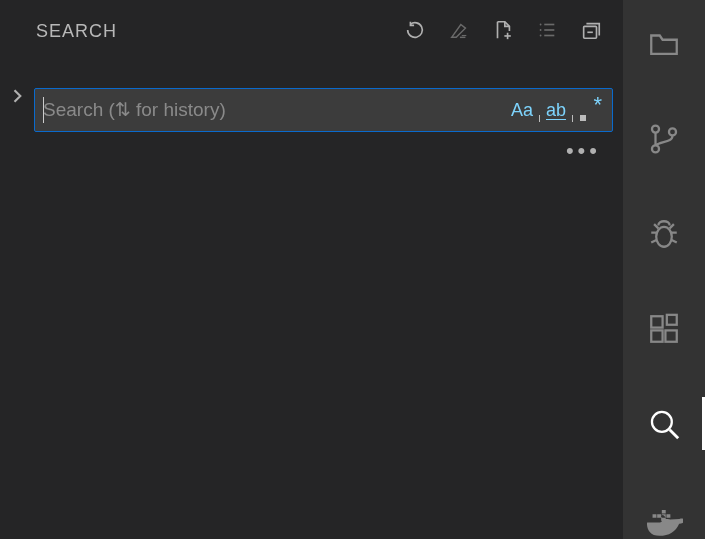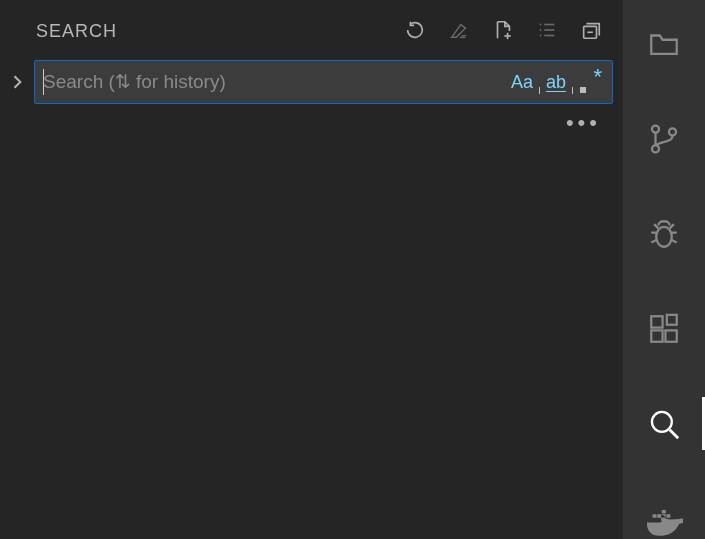--- a/index.html
+++ b/index.html
@@ -65,20 +65,21 @@
 
   .search-input-wrap {
     flex: 1;
     position: relative;
     border: 1px solid #0a6acc;
     background: #3c3c3c;
     height: 44px;
     display: flex;
     align-items: center;
     border-radius: 2px;
+    margin-top: 28px;
   }
   .search-input {
     flex: 1;
     background: transparent;
     border: none;
     outline: none;
     color: #cccccc;
     font-size: 19px;
     padding: 0 8px;
     height: 100%;

